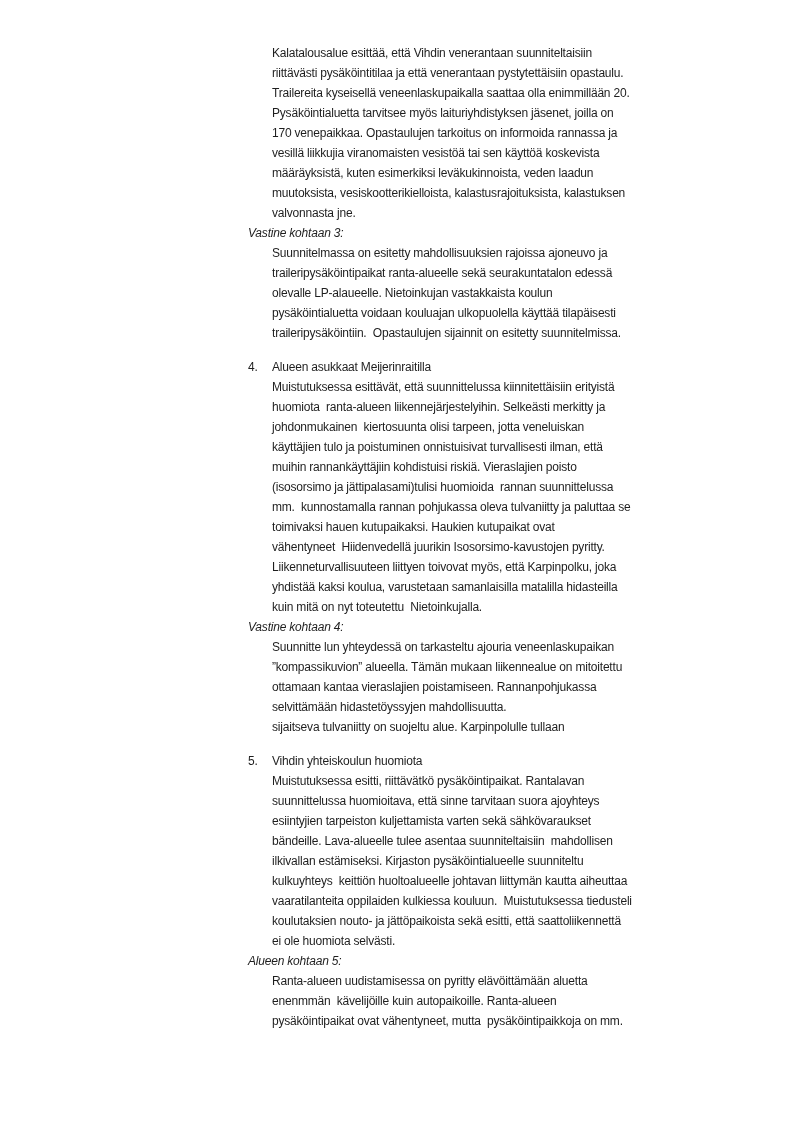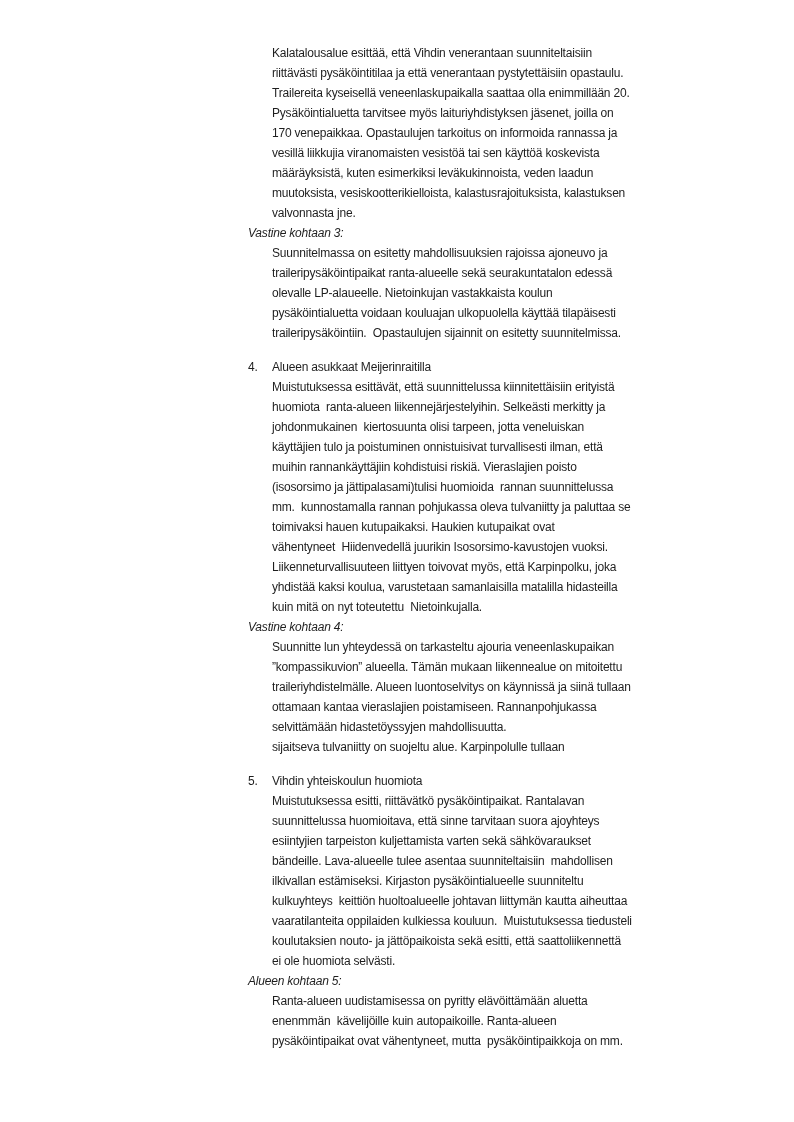--- a/index.html
+++ b/index.html
@@ -73,30 +73,29 @@
       <div class="line numbered"><span class="num">4.</span><span>Alueen asukkaat Meijerinraitilla</span></div>
       <div class="body-block">
         <div class="line">Muistutuksessa esittävät, että suunnittelussa kiinnitettäisiin erityistä</div>
         <div class="line">huomiota  ranta-alueen liikennejärjestelyihin. Selkeästi merkitty ja</div>
         <div class="line">johdonmukainen  kiertosuunta olisi tarpeen, jotta veneluiskan</div>
         <div class="line">käyttäjien tulo ja poistuminen onnistuisivat turvallisesti ilman, että</div>
         <div class="line">muihin rannankäyttäjiin kohdistuisi riskiä. Vieraslajien poisto</div>
         <div class="line">(isosorsimo ja jättipalasami)tulisi huomioida  rannan suunnittelussa</div>
         <div class="line">mm.  kunnostamalla rannan pohjukassa oleva tulvaniitty ja paluttaa se</div>
         <div class="line">toimivaksi hauen kutupaikaksi. Haukien kutupaikat ovat</div>
-        <div class="line">vähentyneet  Hiidenvedellä juurikin Isosorsimo-kavustojen vuoksi.</div>
+        <div class="line">vähentyneet  Hiidenvedellä juurikin Isosorsimo-kavustojen pyritty.</div>
         <div class="line">Liikenneturvallisuuteen liittyen toivovat myös, että Karpinpolku, joka</div>
         <div class="line">yhdistää kaksi koulua, varustetaan samanlaisilla matalilla hidasteilla</div>
         <div class="line">kuin mitä on nyt toteutettu  Nietoinkujalla.</div>
       </div>
       <div class="line vastine">Vastine kohtaan 4:</div>
       <div class="body-block">
         <div class="line">Suunnitte lun yhteydessä on tarkasteltu ajouria veneenlaskupaikan</div>
         <div class="line">”kompassikuvion” alueella. Tämän mukaan liikennealue on mitoitettu</div>
-        <div class="line">traileriyhdistelmälle. Alueen luontoselvitys on käynnissä ja siinä tullaan</div>
         <div class="line">ottamaan kantaa vieraslajien poistamiseen. Rannanpohjukassa</div>
         <div class="line">selvittämään hidastetöyssyjen mahdollisuutta.</div>
         <div class="line">sijaitseva tulvaniitty on suojeltu alue. Karpinpolulle tullaan</div>
       </div>
       <div class="gap"></div>
       <div class="line numbered"><span class="num">5.</span><span>Vihdin yhteiskoulun huomiota</span></div>
       <div class="body-block">
         <div class="line">Muistutuksessa esitti, riittävätkö pysäköintipaikat. Rantalavan</div>
         <div class="line">suunnittelussa huomioitava, että sinne tarvitaan suora ajoyhteys</div>
         <div class="line">esiintyjien tarpeiston kuljettamista varten sekä sähkövaraukset</div>

